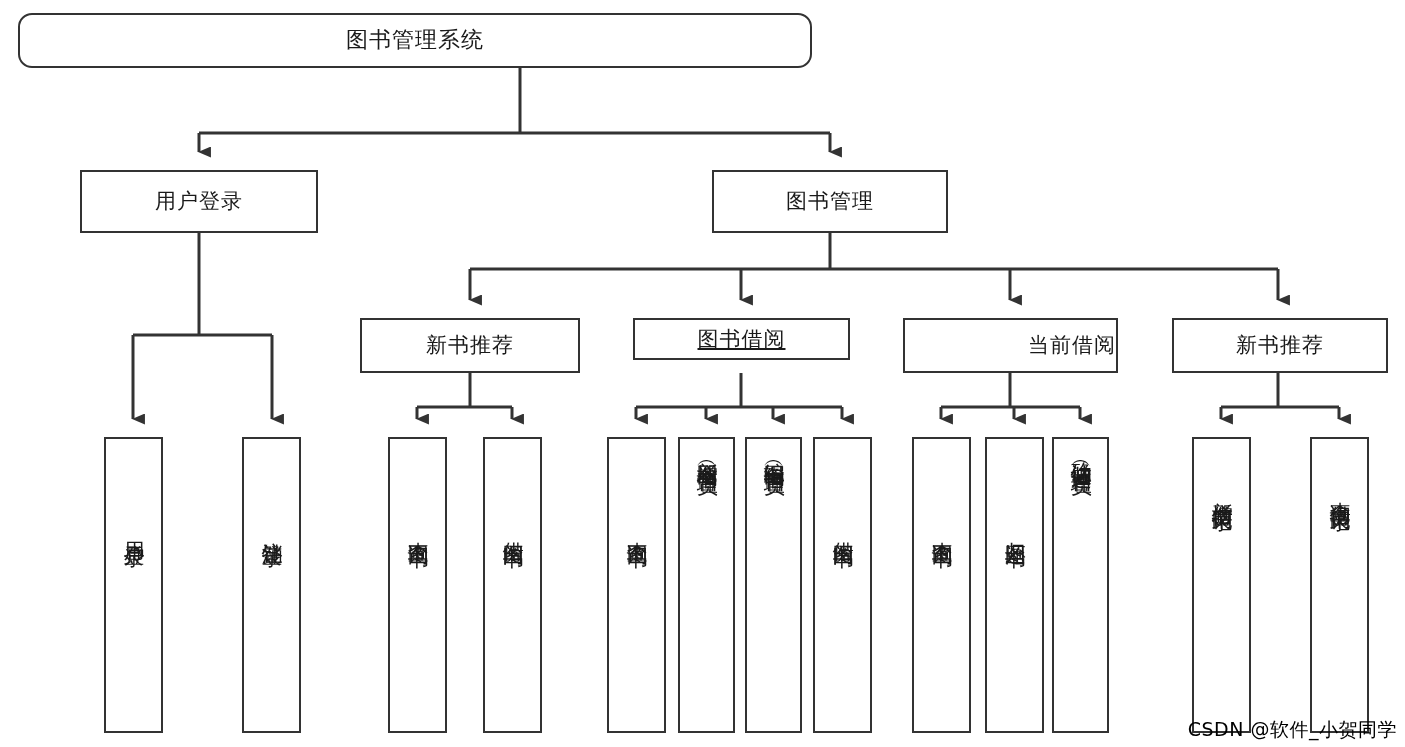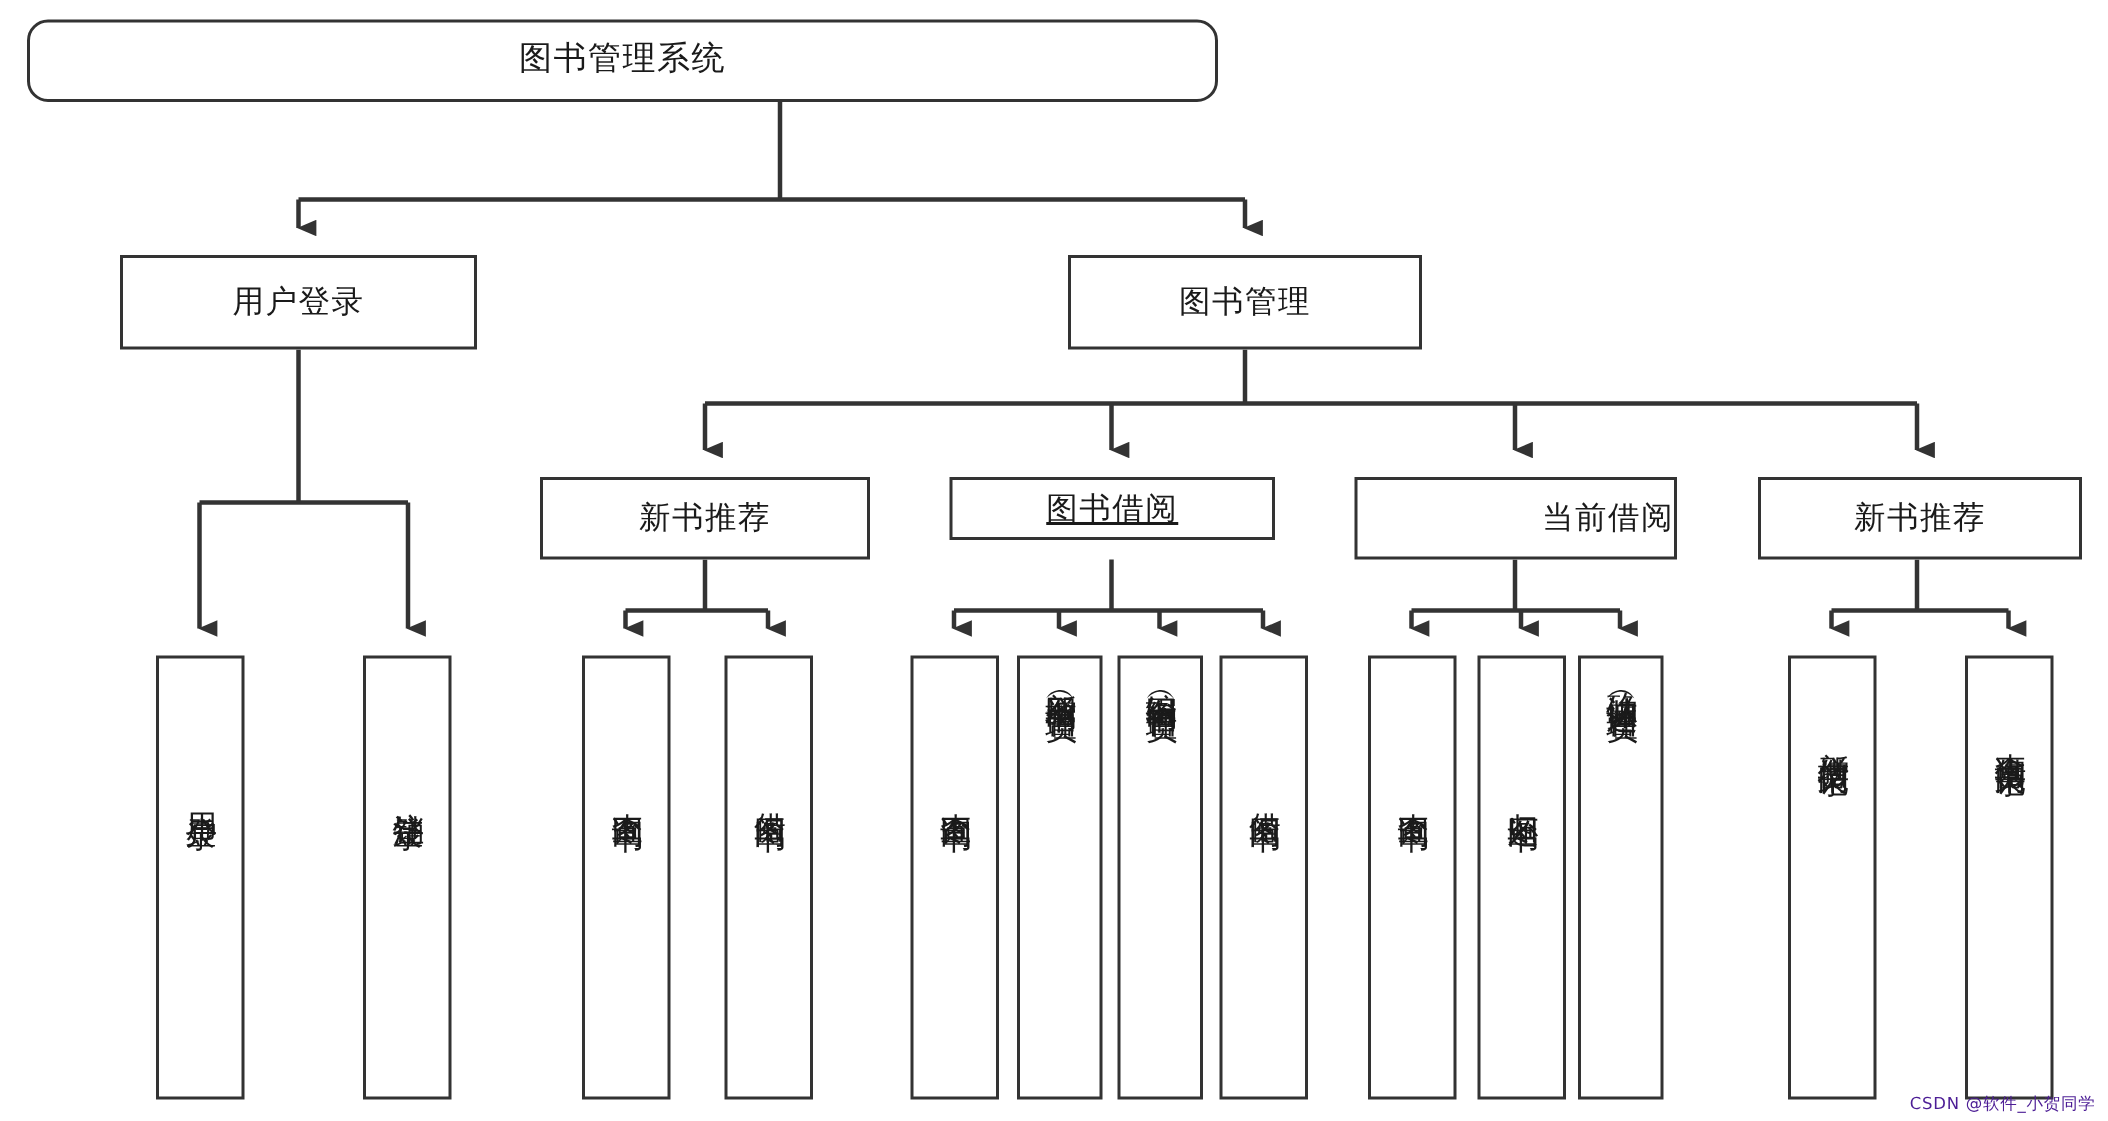--- a/index.html
+++ b/index.html
@@ -58,22 +58,22 @@
     -webkit-writing-mode: vertical-rl;
     line-height: 1.12;
     letter-spacing: 2px;
     white-space: nowrap;
     display: block;
   }
   .watermark {
     position: absolute;
     right: 8px;
     bottom: 4px;
-    font-size: 11px;
-    color: #4c1d95;
+    font-size: 19px;
+    color: #000000;
     letter-spacing: 0.5px;
     white-space: nowrap;
     pointer-events: none;
     text-align: right;
   }
 </style>
 </head>
 <body>
 
 <div id="canvas">

